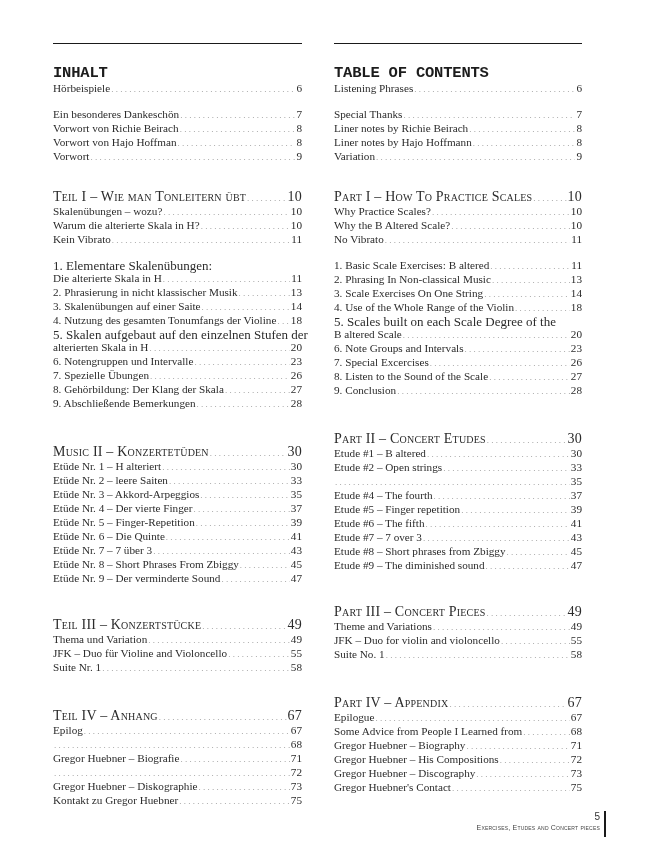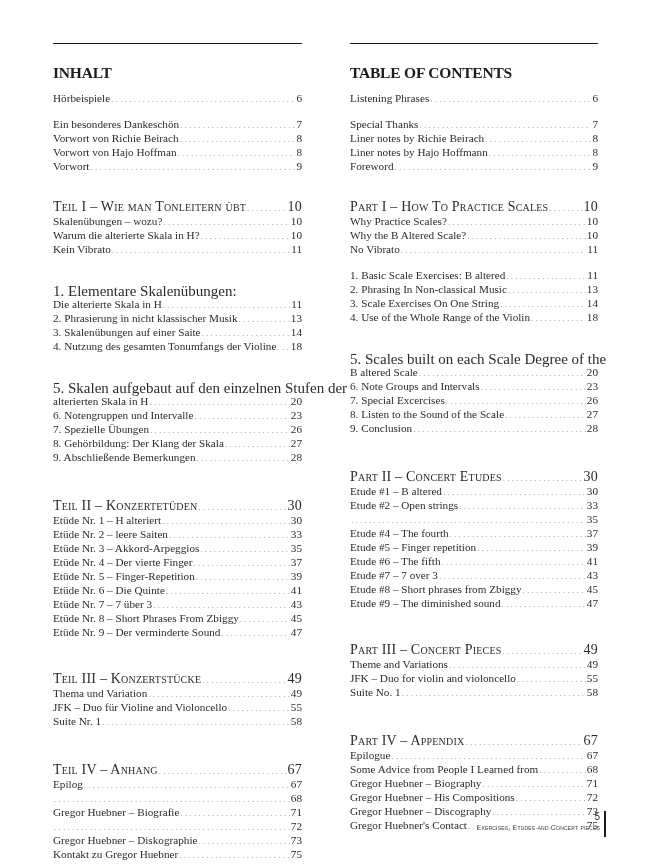--- a/index.html
+++ b/index.html
@@ -1,30 +1,30 @@
 <!DOCTYPE html>
 <html><head>
 <meta charset="utf-8">
 <style>
   html, body { margin: 0; padding: 0; background: #ffffff; }
   body { width: 647px; height: 865px; position: relative; overflow: hidden;
          font-family: "Liberation Serif", "DejaVu Serif", serif; color: #2b2b2b; }
   .col { position: absolute; top: 43px; }
   .col.left { left: 53px; width: 249px; }
-  .col.right { left: 350px; width: 248px; }
+  .col.right { left: 334px; width: 248px; }
   .rule { height: 0; border-top: 1.5px solid #1a1a1a; width: 100%; }
-  .heading { font-family: Liberation Serif, serif; font-weight: bold;
-             font-size: 15.5px; letter-spacing: -0.2px; color: #1c1c1c; margin-top: 20px; margin-bottom: 10px; }
+  .heading { font-family: Liberation Mono, monospace; font-weight: bold;
+             font-size: 15.5px; letter-spacing: -0.2px; color: #1c1c1c; margin-top: 20px; }
   .entry { display: flex; align-items: baseline; font-size: 11.2px; line-height: 13px; white-space: nowrap; }
   .entry .t { flex: 0 0 auto; }
   .entry .d { flex: 1 1 auto; overflow: hidden; color: #8a8a8a; margin: 0 1px; font-size: 9px; letter-spacing: 1.6px; }
   .entry .d::before { content: ". . . . . . . . . . . . . . . . . . . . . . . . . . . . . . . . . . . . . . . . . . . . . . . . . . . . . . . . . . . . . . . ."; letter-spacing: 0; word-spacing: 0px; }
   .entry .p { flex: 0 0 auto; text-align: right; }
   .entry.part { font-size: 14px; line-height: 14px; font-variant: small-caps; letter-spacing: 0.2px; color: #2b2b2b; }
-  .wrapline { font-size: 15px; line-height: 13px; white-space: nowrap; margin-top: 28px; }
+  .wrapline { font-size: 13px; line-height: 13px; white-space: nowrap; }
   .group { margin-bottom: 12px; }
   .footer { position: absolute; right: 41px; top: 811px; text-align: right; }
   .footer .pg { font-family: "Liberation Sans", "DejaVu Sans", sans-serif; font-size: 10px; color: #333; padding-right: 6px; line-height: 12px; }
   .footer .ttl { font-family: "Liberation Sans", "DejaVu Sans", sans-serif; font-size: 7px; color: #444; font-variant: small-caps; letter-spacing: 0.2px; padding-right: 6px; line-height: 10px; }
   .footer .bar { position: absolute; right: 0; top: 0; width: 2.5px; height: 26px; background: #1a1a1a; }
 </style>
 </head>
 <body>
 
 <div class="col left">
@@ -130,21 +130,21 @@
     <div class="entry">
         <span class="t">9. Abschließende Bemerkungen</span>
         <span class="d"></span>
         <span class="p">28</span>
       </div>
   </div>
 
   <div style="height:22px"></div>
   <div class="group">
     <div class="entry part">
-        <span class="t">Teil II – Konzertetüden</span>
+        <span class="t">Music II – Konzertetüden</span>
         <span class="d"></span>
         <span class="p">30</span>
       </div>
     <div class="entry">
         <span class="t">Etüde Nr. 1 – H alteriert</span>
         <span class="d"></span>
         <span class="p">30</span>
       </div>
     <div class="entry">
         <span class="t">Etüde Nr. 2 – leere Saiten</span>
@@ -271,21 +271,21 @@
         <span class="t">Liner notes by Richie Beirach</span>
         <span class="d"></span>
         <span class="p">8</span>
       </div>
     <div class="entry">
         <span class="t">Liner notes by Hajo Hoffmann</span>
         <span class="d"></span>
         <span class="p">8</span>
       </div>
     <div class="entry">
-        <span class="t">Foreword</span>
+        <span class="t">Variation</span>
         <span class="d"></span>
         <span class="p">9</span>
       </div>
   </div>
 
   <div style="height:14px"></div>
   <div class="group">
     <div class="entry part">
         <span class="t">Part I – How To Practice Scales</span>
         <span class="d"></span>

